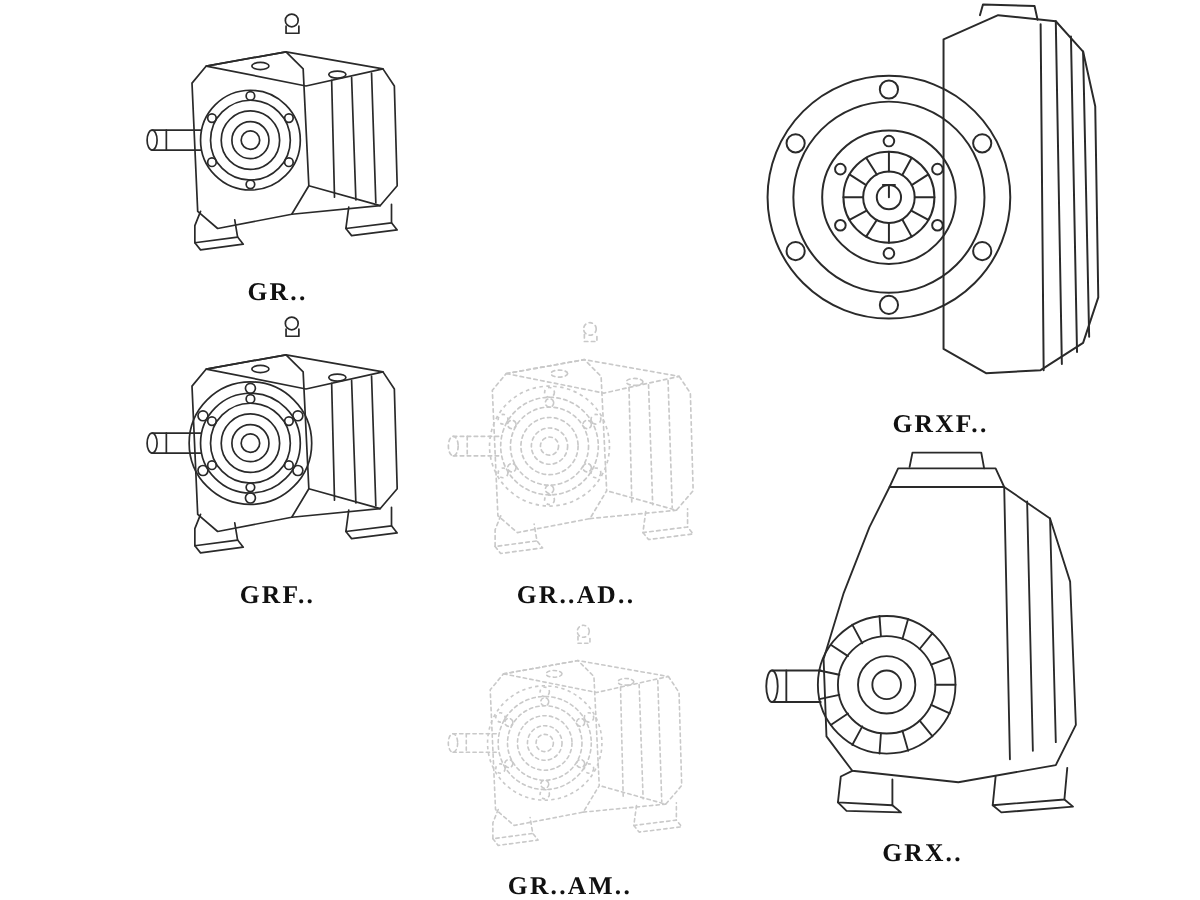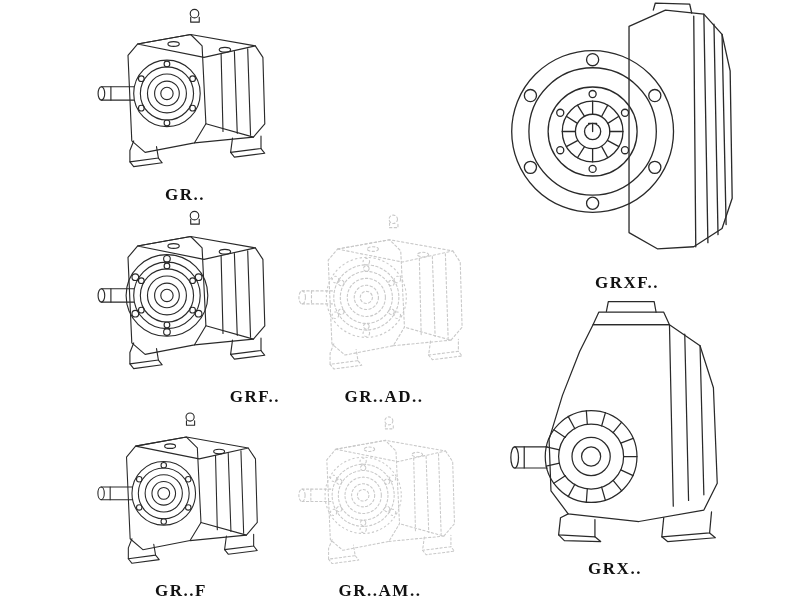--- a/index.html
+++ b/index.html
@@ -134,47 +134,41 @@
   </div>
 
 
   <div class="cell" style="left:505px; top:0px;">
     <svg class="drawing" width="244" height="268" viewBox="0 0 240 265">
         <use href="#sym-front"></use>
       </svg>
     <div class="label">GRXF..</div>
   </div>
 
-  <div class="cell" style="left:90px; top:206px;align-items:flex-end;">
+  <div class="cell" style="left:90px; top:206px;">
     <svg class="drawing" width="190" height="176" viewBox="0 0 200 185">
         <use href="#sym-iso-flange"></use>
       </svg>
     <div class="label">GRF..</div>
   </div>
 
   <div class="cell" style="left:286px; top:210px;">
     <svg class="drawing faded" width="196" height="172" viewBox="0 0 200 185">
         <use href="#sym-iso-flange"></use>
       </svg>
     <div class="label">GR..AD..</div>
   </div>
 
   <div class="cell" style="left:490px; top:296px;">
     <svg class="drawing" width="250" height="258" viewBox="0 0 250 270">
         <use href="#sym-iso-large"></use>
       </svg>
     <div class="label">GRX..</div>
   </div>
 
-  <div class="cell" style="left:90px; top:408px;">
-    <svg class="drawing" width="182" height="168" viewBox="0 0 200 185">
-        <use href="#sym-iso"></use>
-      </svg>
-    <div class="label">GR..F</div>
-  </div>
 
   <div class="cell" style="left:286px; top:412px;">
     <svg class="drawing faded" width="188" height="164" viewBox="0 0 200 185">
         <use href="#sym-iso-flange"></use>
       </svg>
     <div class="label">GR..AM..</div>
   </div>
 
 </div>
 

